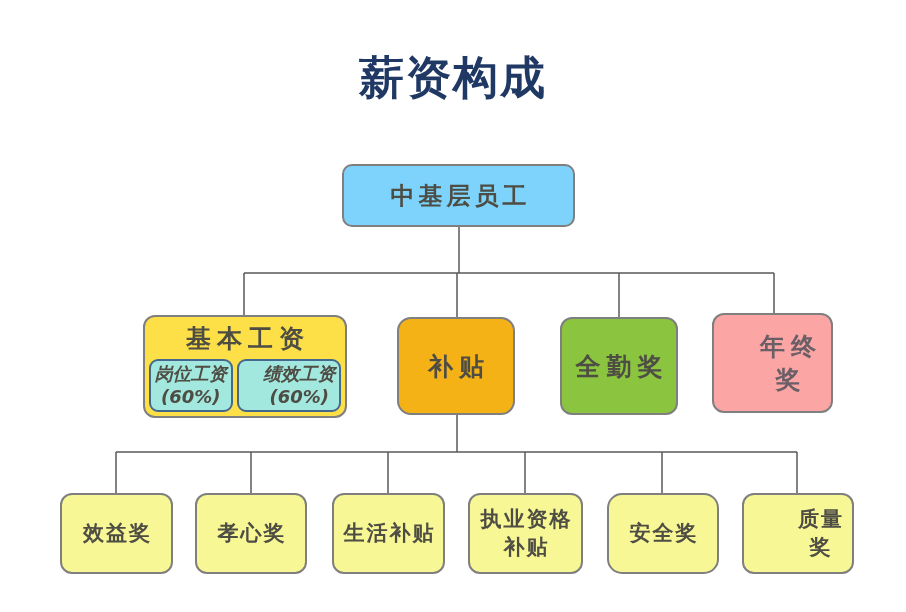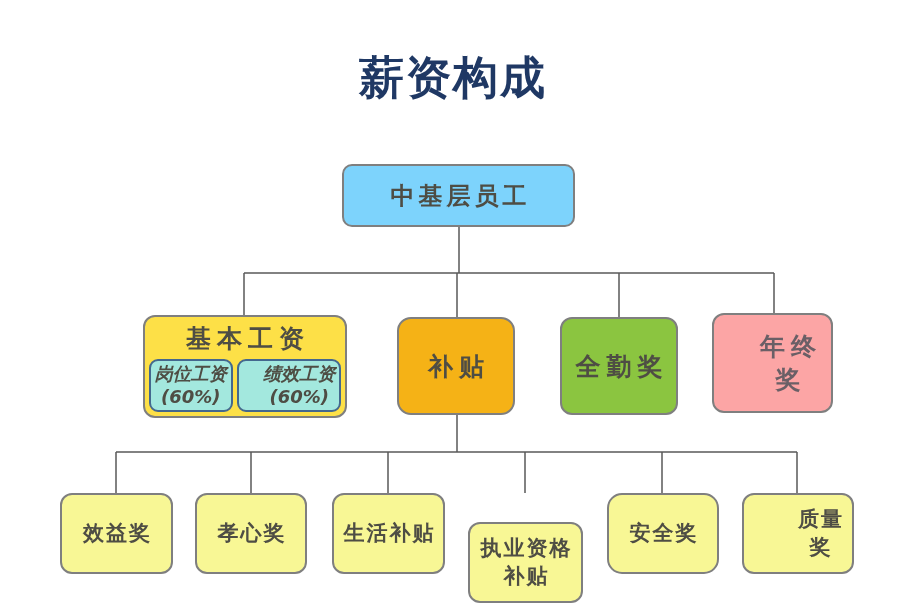--- a/index.html
+++ b/index.html
@@ -80,21 +80,21 @@
   .node-yearend    { left: 712px; top: 313px; width: 121px; height: 100px; font-size: 25px; color: #6A5F66; }
   .leaf {
     top: 493px; height: 81px;
     font-size: 21px;
     line-height: 1.3;
     padding: 0 4px;
   }
   .leaf-0 { left: 60px;  width: 113px; }
   .leaf-1 { left: 195px; width: 112px; }
   .leaf-2 { left: 332px; width: 113px; }
-  .leaf-3 { left: 468px; width: 115px; margin-top: 29px; }
+  .leaf-3 { left: 468px; width: 115px; }
   .leaf-4 { left: 607px; width: 112px; }
   .leaf-5 { left: 742px; width: 112px; }
   .ls2 { letter-spacing: 2px; margin-right: -2px; }
   .ls4 { letter-spacing: 4px; margin-right: -4px; }
   .ls6 { letter-spacing: 6px; margin-right: -6px; }
 </style>
 </head>
 <body>
 
 <div id="canvas">

